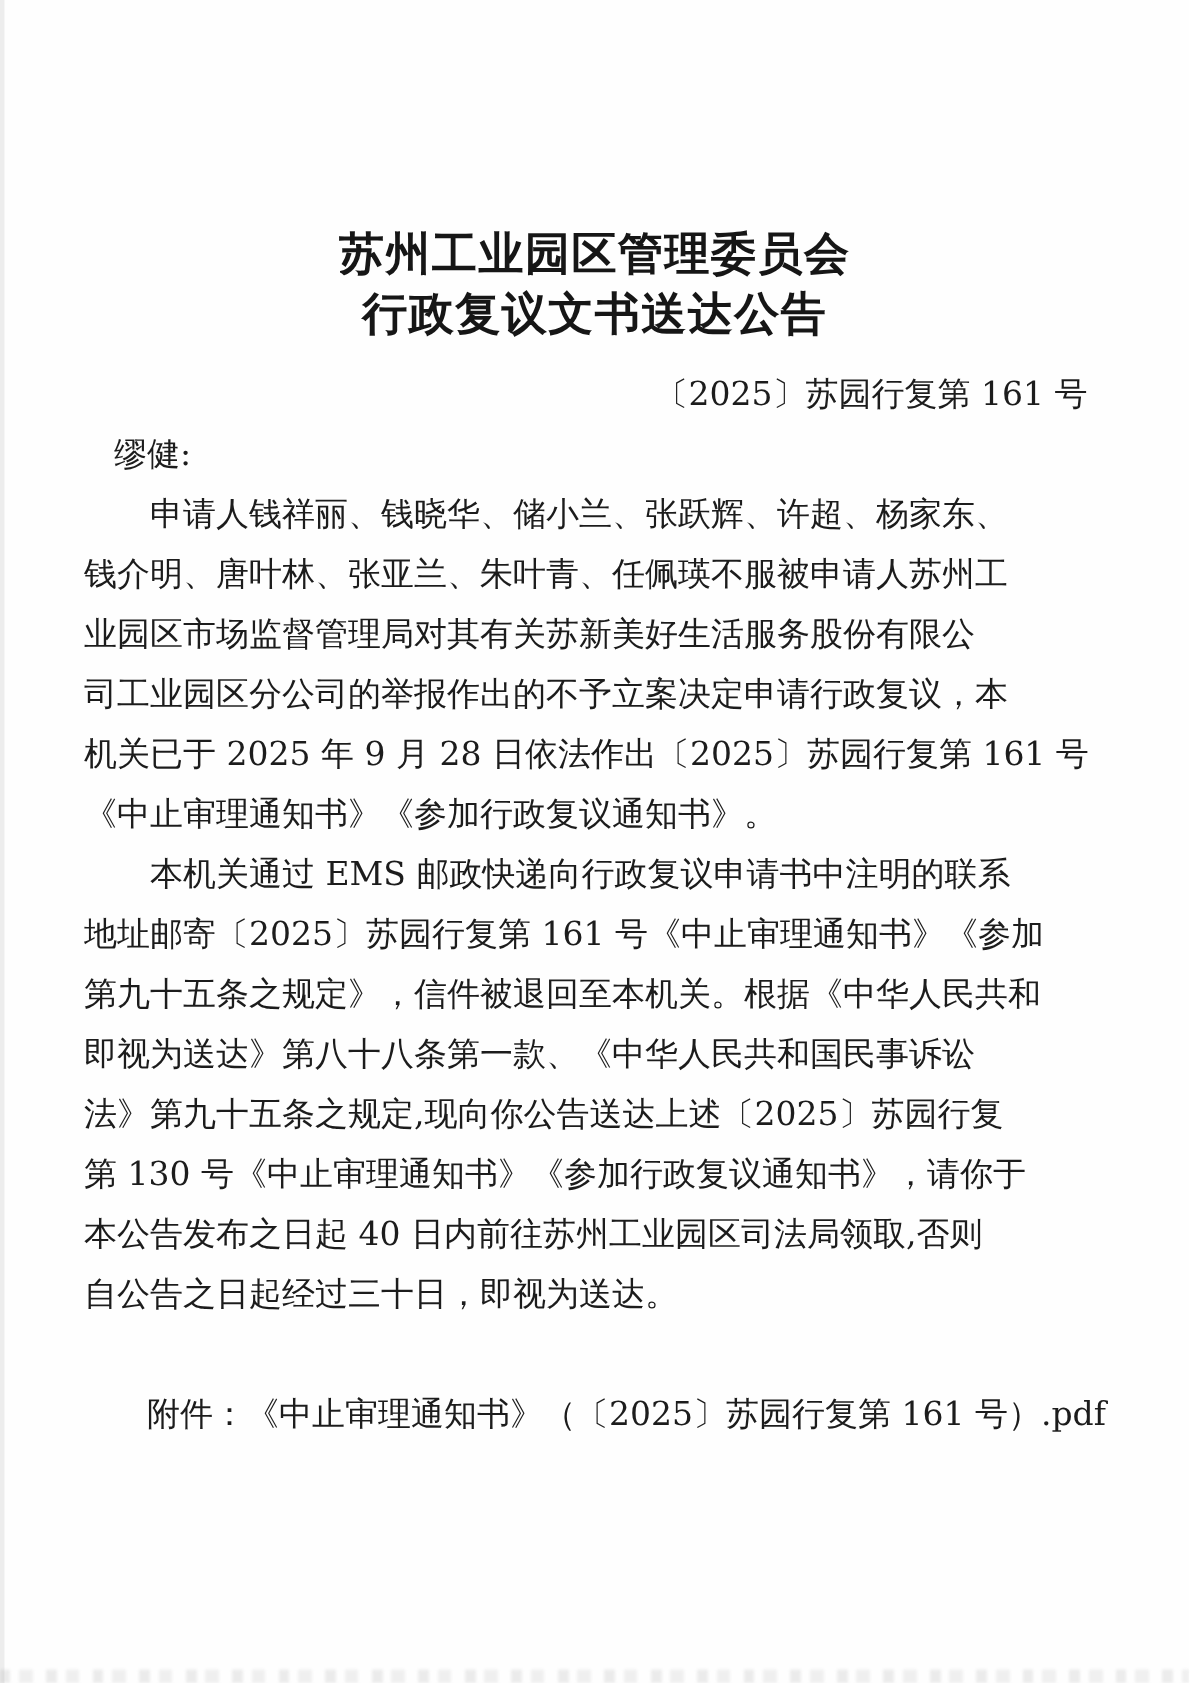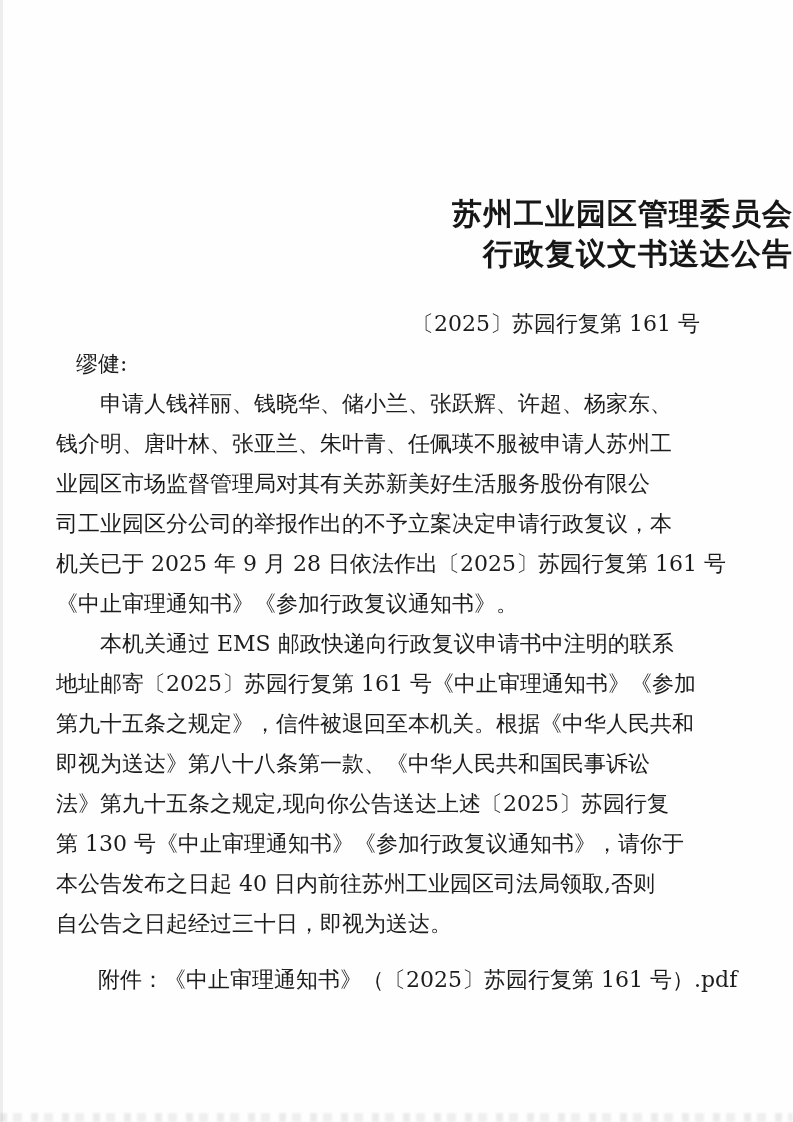--- a/index.html
+++ b/index.html
@@ -12,32 +12,31 @@
     width: 793px;
     height: 1122px;
     background: #fefefe;
     overflow: hidden;
     color: #1c1c1c;
     font-family: "DejaVu Serif", "Liberation Serif", serif;
     box-shadow: inset 3px 0 0 #ededed;
   }
   .title-block {
     padding-top: 150px;
-    text-align: right;
+    text-align: center;
     font-family: "DejaVu Sans", "Liberation Sans", sans-serif;
     font-weight: 900;
     font-size: 30px;
     line-height: 40px;
     letter-spacing: 1px;
     color: #161616;
-    margin-top: 44px;
   }
   .doc-number {
-    margin-top: 30px;
-    padding-right: 93px;
+    margin-top: 14px;
+    padding-right: 68px;
     text-align: right;
     font-size: 22px;
     line-height: 40px;
     white-space: nowrap;
   }
   .addressee {
     margin-left: 76px;
     font-size: 22px;
     line-height: 40px;
   }
@@ -46,21 +45,21 @@
     font-size: 22px;
     line-height: 40px;
   }
   .para .line {
     white-space: nowrap;
   }
   .para .line:first-child {
     text-indent: 2em;
   }
   .attachment {
-    margin: 16px 90px 0 98px;
+    margin: 40px 90px 0 98px;
     font-size: 22px;
     line-height: 40px;
     white-space: nowrap;
   }
   .bottom-noise {
     position: absolute;
     left: 0;
     bottom: 0;
     width: 100%;
     height: 9px;

